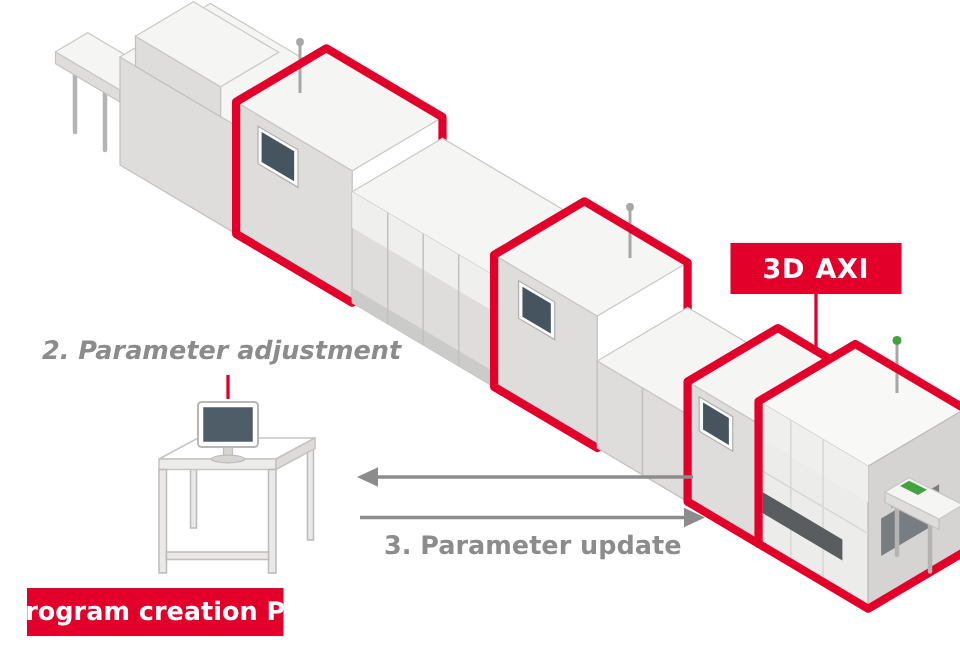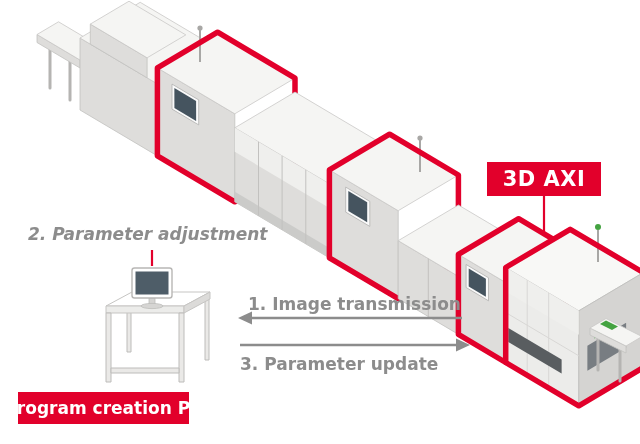--- a/index.html
+++ b/index.html
@@ -38,28 +38,28 @@
   .desk-face{fill:#ececea;stroke:#c6c5c3;stroke-width:1;}
   .desk-side{fill:#dcdbd9;stroke:#c6c5c3;stroke-width:1;}
   .desk-leg{fill:#eae9e7;stroke:#bdbcba;stroke-width:1;}
   .monitor-frame{fill:#ffffff;stroke:#b8b7b5;stroke-width:1.4;}
   .monitor-screen{fill:#4e5d68;}
   .monitor-stand{fill:#d6d5d3;stroke:#bdbcba;stroke-width:.8;}
   .badge{
     position:absolute;background:var(--accent-red);color:#ffffff;font-weight:bold;
     display:flex;align-items:center;justify-content:center;white-space:nowrap;
   }
-  .badge-axi{left:487px;top:162px;width:114px;height:34px;font-size:21px;letter-spacing:.5px;}
+  .badge-axi{left:487px;top:162px;width:114px;height:34px;font-size:18px;letter-spacing:.5px;}
   .badge-pc{left:18px;top:392px;width:171px;height:32px;font-size:17px;}
   .step-label{
     position:absolute;color:var(--text-gray);font-weight:bold;font-size:17px;white-space:nowrap;
   }
   .step-2{left:28px;top:224px;font-style:italic;}
   .step-1{left:248px;top:294px;}
-  .step-3{left:240px;top:354px;}
+  .step-3{left:256px;top:354px;}
 </style>
 </head>
 <body>
 
 <div class="canvas">
 
   <svg width="640" height="444" viewBox="0 0 640 444">
 
     <g>
 
@@ -171,15 +171,14 @@
     <g>
       <line class="arrow-line" x1="240" y1="345" x2="456" y2="345"></line>
       <polygon class="arrow-head" points="470,345 456,338.5 456,351.5"></polygon>
     </g>
   </svg>
 
   <div class="badge badge-axi">3D AXI</div>
   <div class="badge badge-pc">Program creation PC</div>
 
   <div class="step-label step-2">2. Parameter adjustment</div>
-  <div class="step-label step-1">1. Image transmission</div>
   <div class="step-label step-3">3. Parameter update</div>
 </div>
 
 </body></html>

